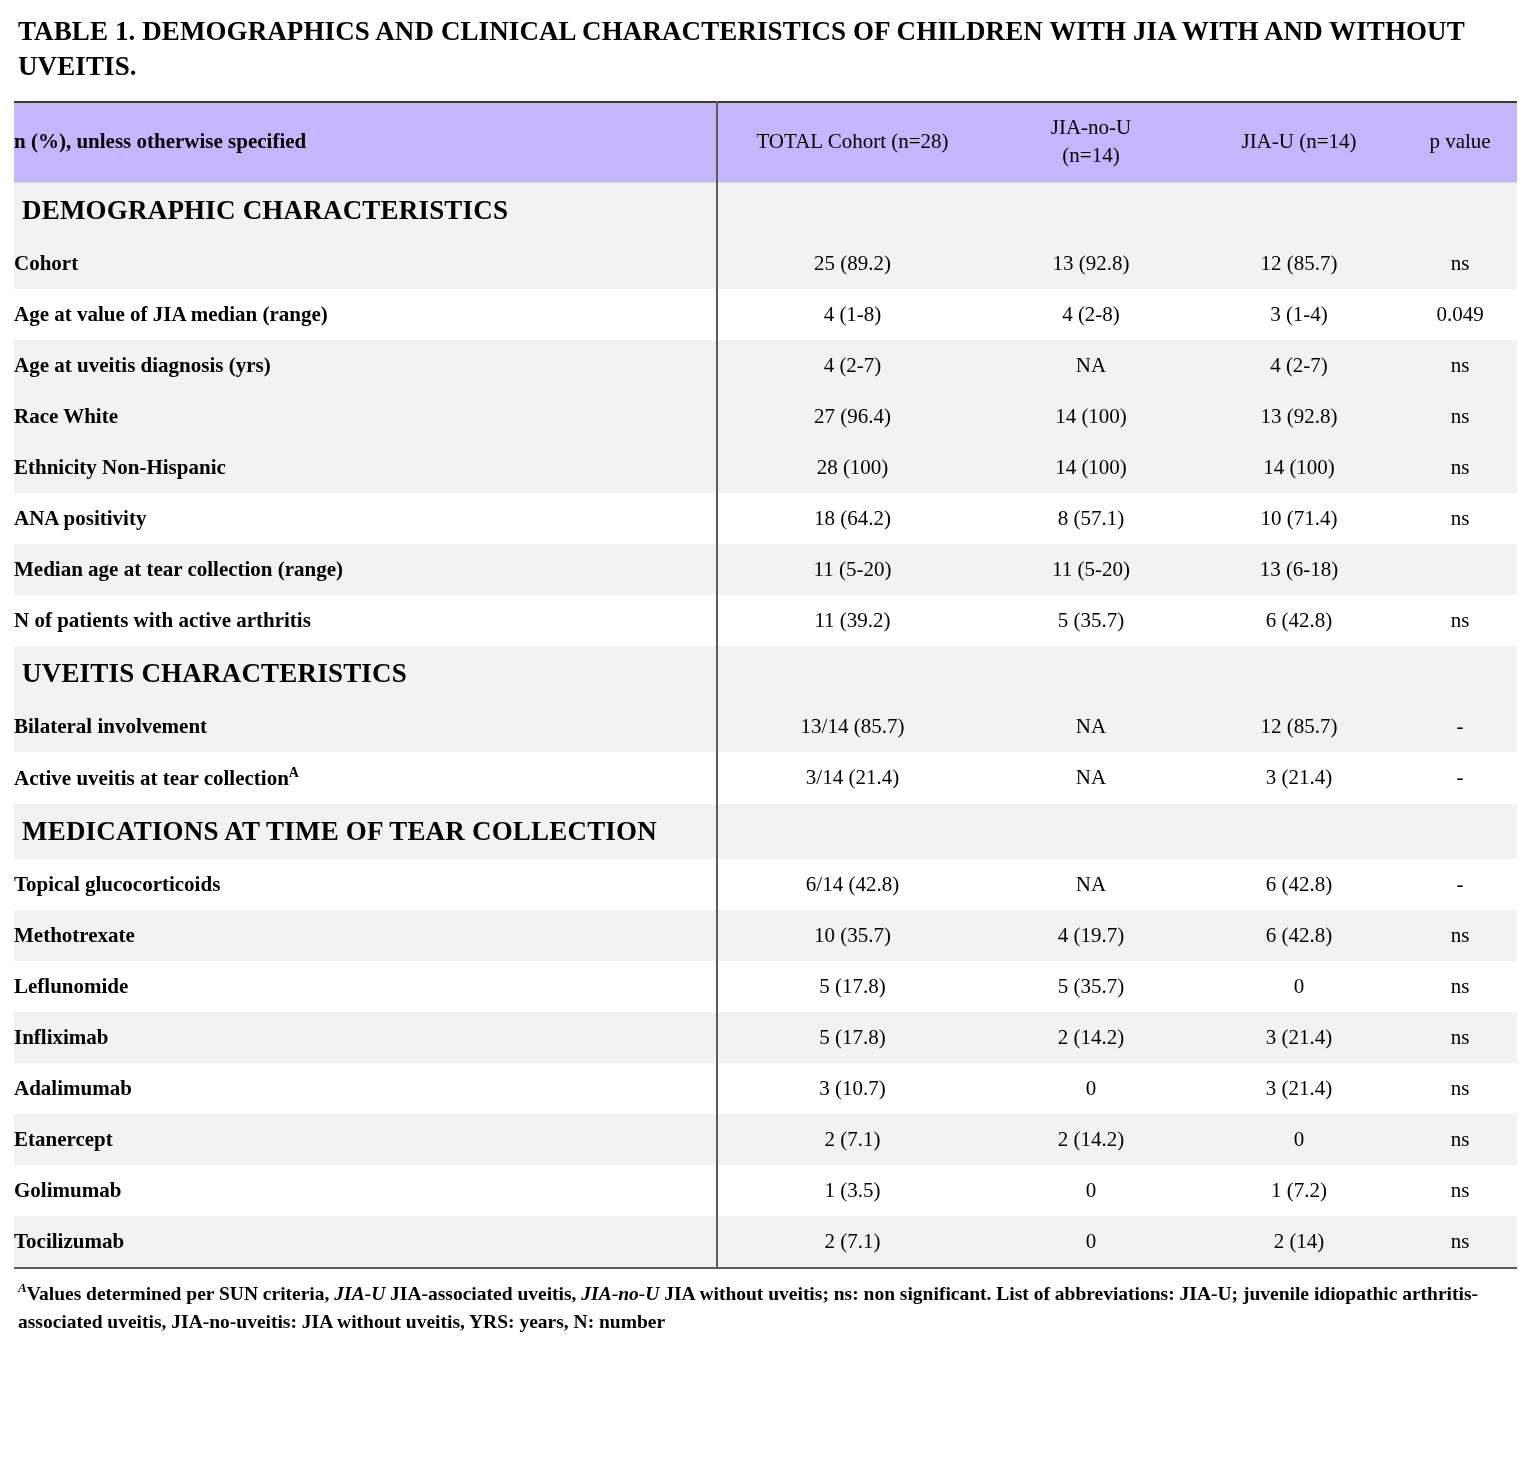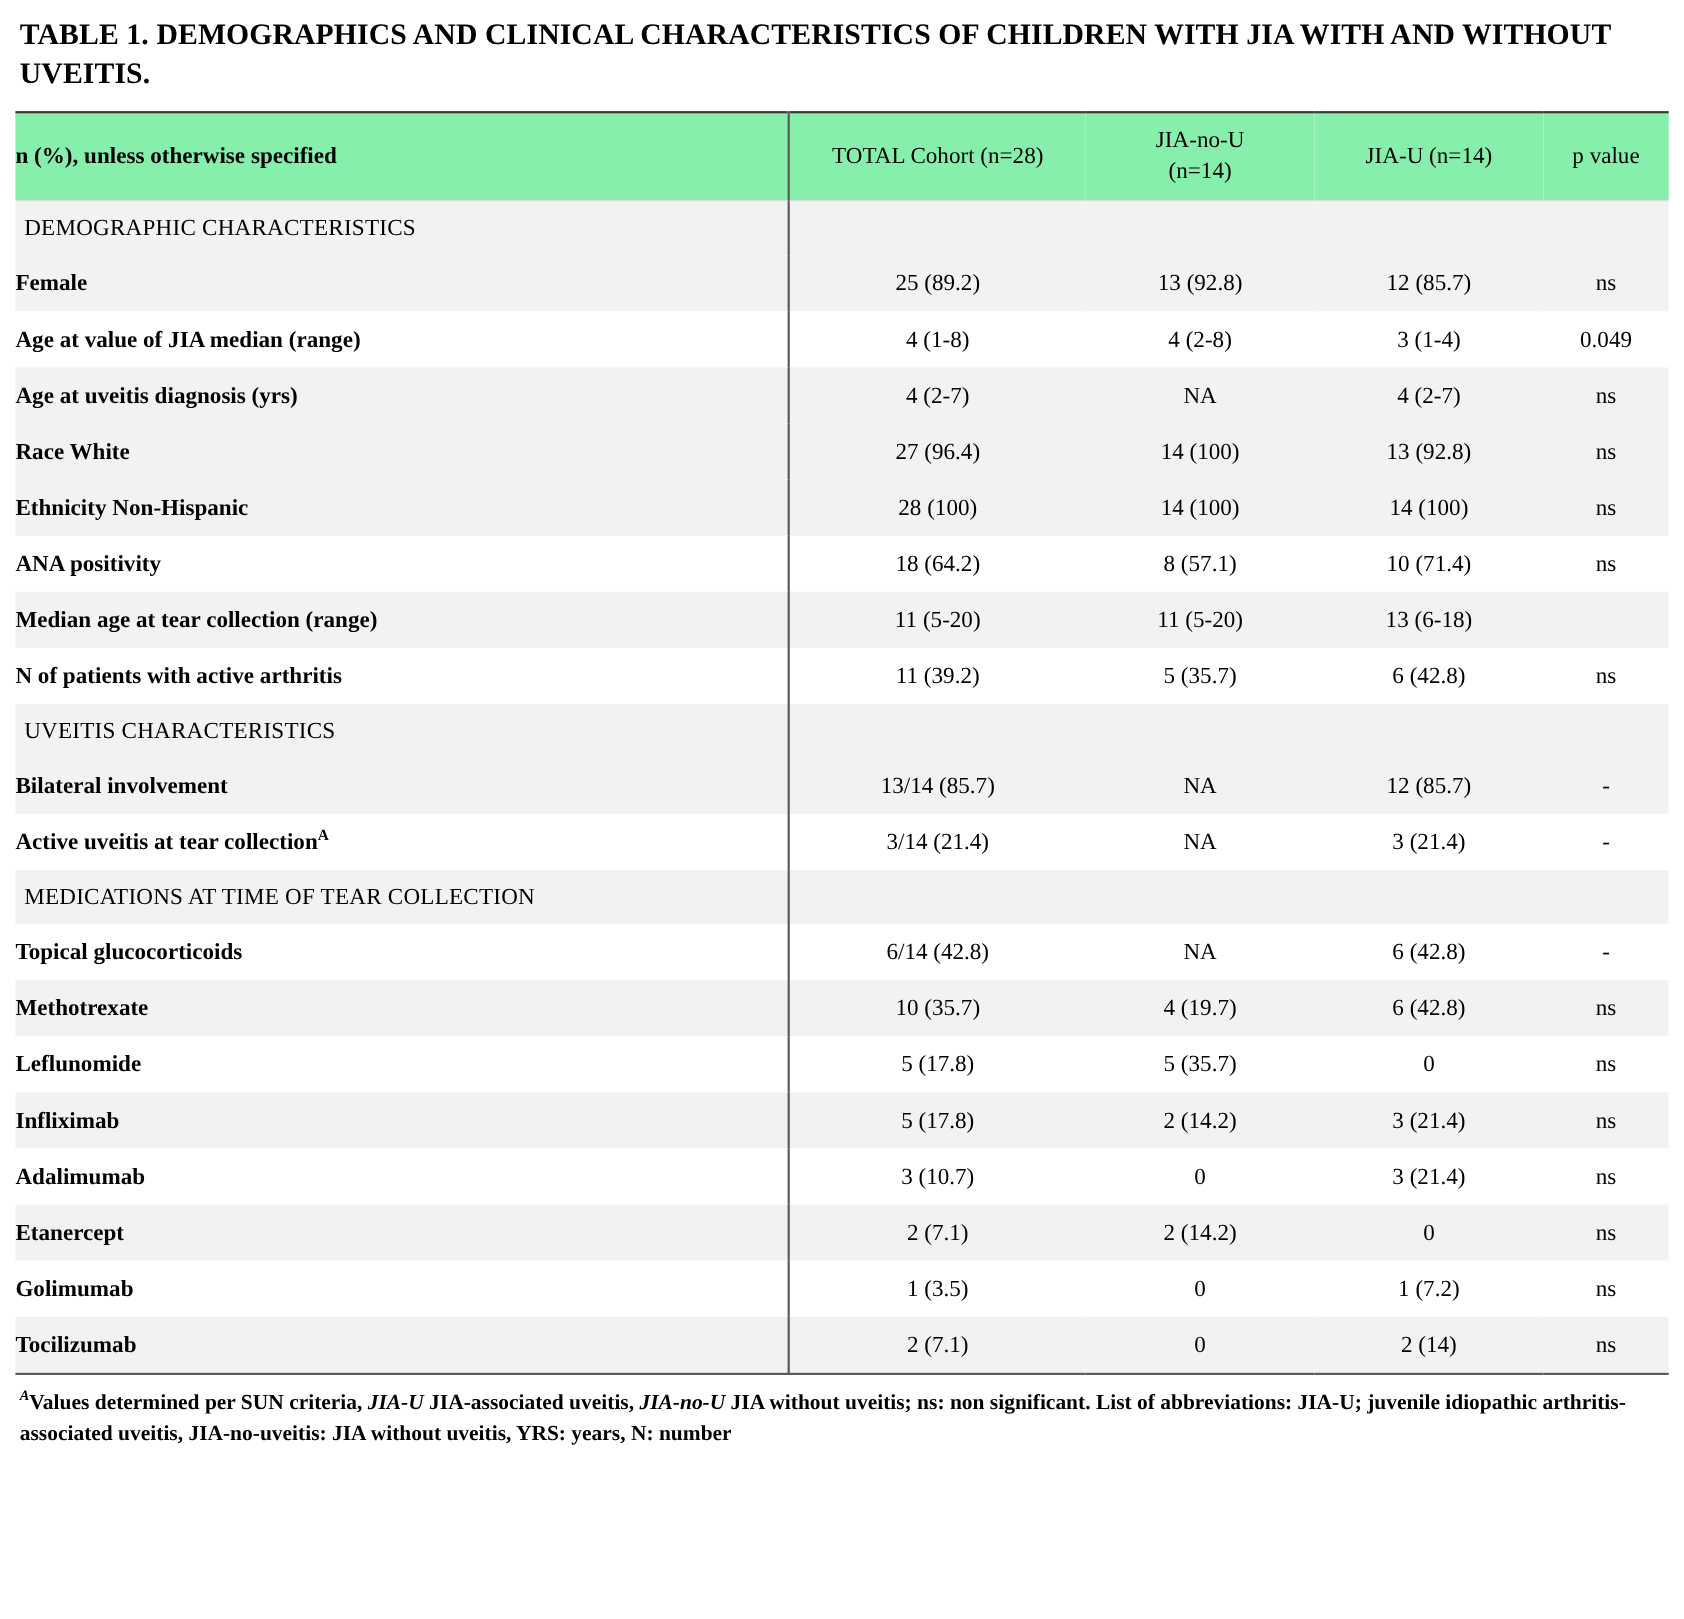--- a/index.html
+++ b/index.html
@@ -52,27 +52,27 @@
     font-size: 21px;
     padding-left: 8px;
     text-align: left;
   }
   .hdr-col {
     text-align: center;
     font-size: 21px;
     line-height: 1.35;
   }
   tr.head-row {
-    background: #86efac;
+    background: #c4b5fd;
     border-top: 2px solid #3a3a3a;
     border-bottom: 1px solid #d9d9d9;
   }
   tr.section td {
-    font-weight: normal;
-    font-size: 21px;
+    font-weight: bold;
+    font-size: 27px;
     padding: 12px 0 12px 8px;
     letter-spacing: 0.2px;
   }
   tr.datarow td {
     font-size: 21px;
     padding: 13px 0 13px 0;
   }
   tr.zebra { background: #f2f2f2; }
   .lbl {
     font-weight: bold;
@@ -140,21 +140,21 @@
     </thead>
     <tbody id="tbody">
         <tr class=" section zebra">
           <td class="c-label">DEMOGRAPHIC CHARACTERISTICS</td>
           <td></td>
           <td></td>
           <td></td>
           <td></td>
         </tr>
         <tr class=" datarow zebra">
-          <td class="c-label lbl"><span>Female</span></td>
+          <td class="c-label lbl"><span>Cohort</span></td>
           <td class="val">25 (89.2)</td>
           <td class="val">13 (92.8)</td>
           <td class="val">12 (85.7)</td>
           <td class="val">ns</td>
         </tr>
         <tr class=" datarow">
           <td class="c-label lbl"><span>Age at value of JIA median (range)</span></td>
           <td class="val">4 (1-8)</td>
           <td class="val">4 (2-8)</td>
           <td class="val">3 (1-4)</td>

